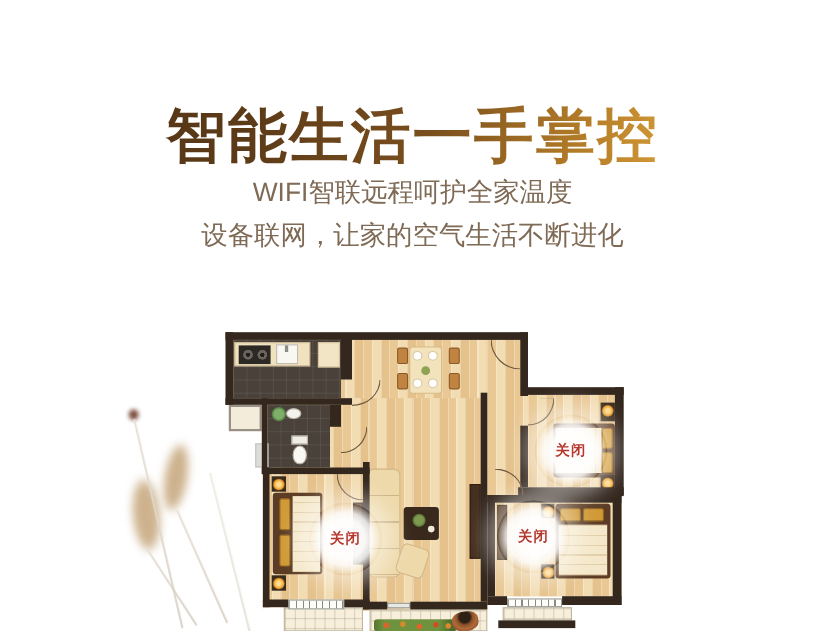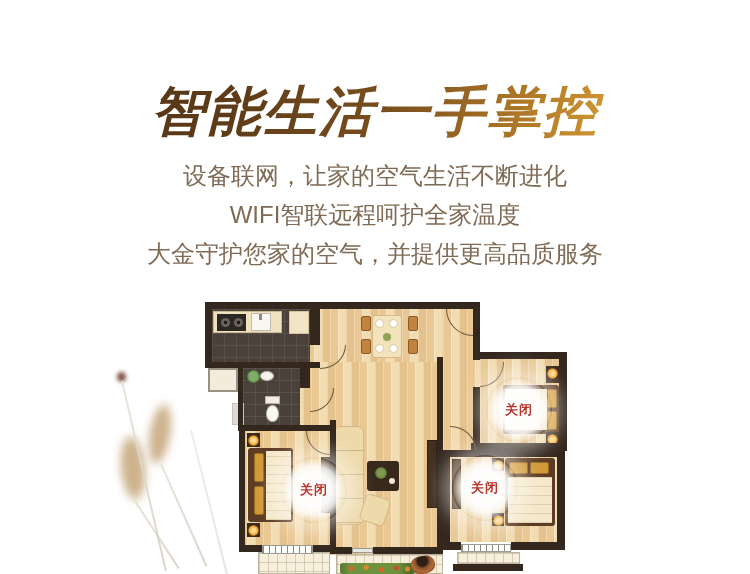--- a/index.html
+++ b/index.html
@@ -1,22 +1,22 @@
 <!DOCTYPE html>
 <html><head>
 <meta charset="utf-8">
 <style>
   html,body{margin:0;padding:0;background:#fff;}
   .canvas{position:relative;width:750px;height:574px;background:#ffffff;overflow:hidden;
           font-family:"Liberation Sans","DejaVu Sans",sans-serif;}
   
-  .title{position:absolute;left:0;right:0;top:72px;margin:4px;text-align:center;
+  .title{position:absolute;left:0;right:0;top:72px;margin:16px;text-align:center;
          font-size:54px;font-weight:800;letter-spacing:2px;
          background:linear-gradient(100deg,#4f3115 2%,#5d3b18 30%,#7a4f1e 52%,#b67e28 72%,#e4aa3f 88%,#eec05a 98%);
-         -webkit-background-clip:text;background-clip:text;color:transparent;font-style:italic;}
+         -webkit-background-clip:text;background-clip:text;color:transparent;}
   .subtitle{position:absolute;left:0;right:0;top:156px;text-align:center;
             color:#7f6a55;font-size:24px;}
   .subtitle p{margin:0;height:39px;line-height:39px;}
   
   .grass{position:absolute;left:0;top:0;width:750px;height:574px;z-index:1;pointer-events:none;}
   .ghead{position:absolute;border-radius:50%;filter:blur(4px);
          background:radial-gradient(ellipse at 50% 50%, #cdb28d 0 55%, rgba(205,178,141,0) 78%);}
   .gbud{position:absolute;border-radius:50%;background:#7d4f40;filter:blur(2px);}
   .stem{position:absolute;width:2px;background:linear-gradient(#e6e0d5,#d5cec2);opacity:.85;
         filter:blur(.6px);transform-origin:top center;}
@@ -52,23 +52,22 @@
   .lbl-off{color:#b5372e;font-size:13px;font-weight:bold;letter-spacing:1px;}
 </style>
 </head>
 <body>
 
 <div class="canvas">
 
   <h1 class="title">智能生活一手掌控</h1>
 
   <div class="subtitle">
+    <p>WIFI智联远程呵护全家温度</p>
     <p>设备联网，让家的空气生活不断进化</p>
-    <p>WIFI智联远程呵护全家温度</p>
-    <p>大金守护您家的空气，并提供更高品质服务</p>
   </div>
 
   <div class="grass">
     <div class="ghead" style="left:149px;top:402px;width:22px;height:64px;transform:rotate(9deg);"></div>
     <div class="ghead" style="left:120px;top:434px;width:26px;height:68px;transform:rotate(-5deg);"></div>
     <div class="gbud" style="left:117px;top:372px;width:9px;height:10px;"></div>
     <div class="stem" style="left:160px;top:464px;height:112px;transform:rotate(-24deg);"></div>
     <div class="stem" style="left:132px;top:498px;height:84px;transform:rotate(-33deg);"></div>
     <div class="stem" style="left:121px;top:381px;height:195px;transform:rotate(-13deg);"></div>
     <div class="stem" style="left:190px;top:430px;height:150px;transform:rotate(-14deg);opacity:.55;"></div>

